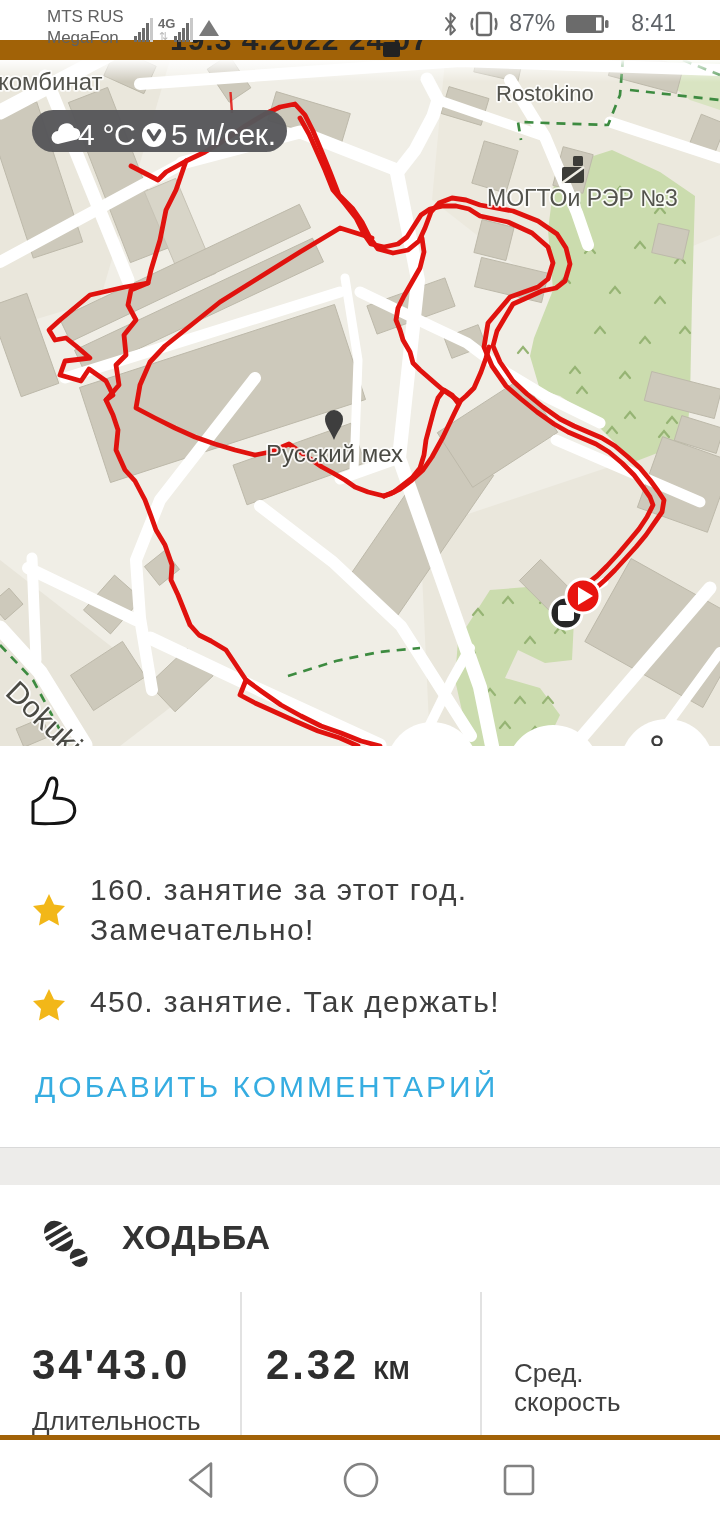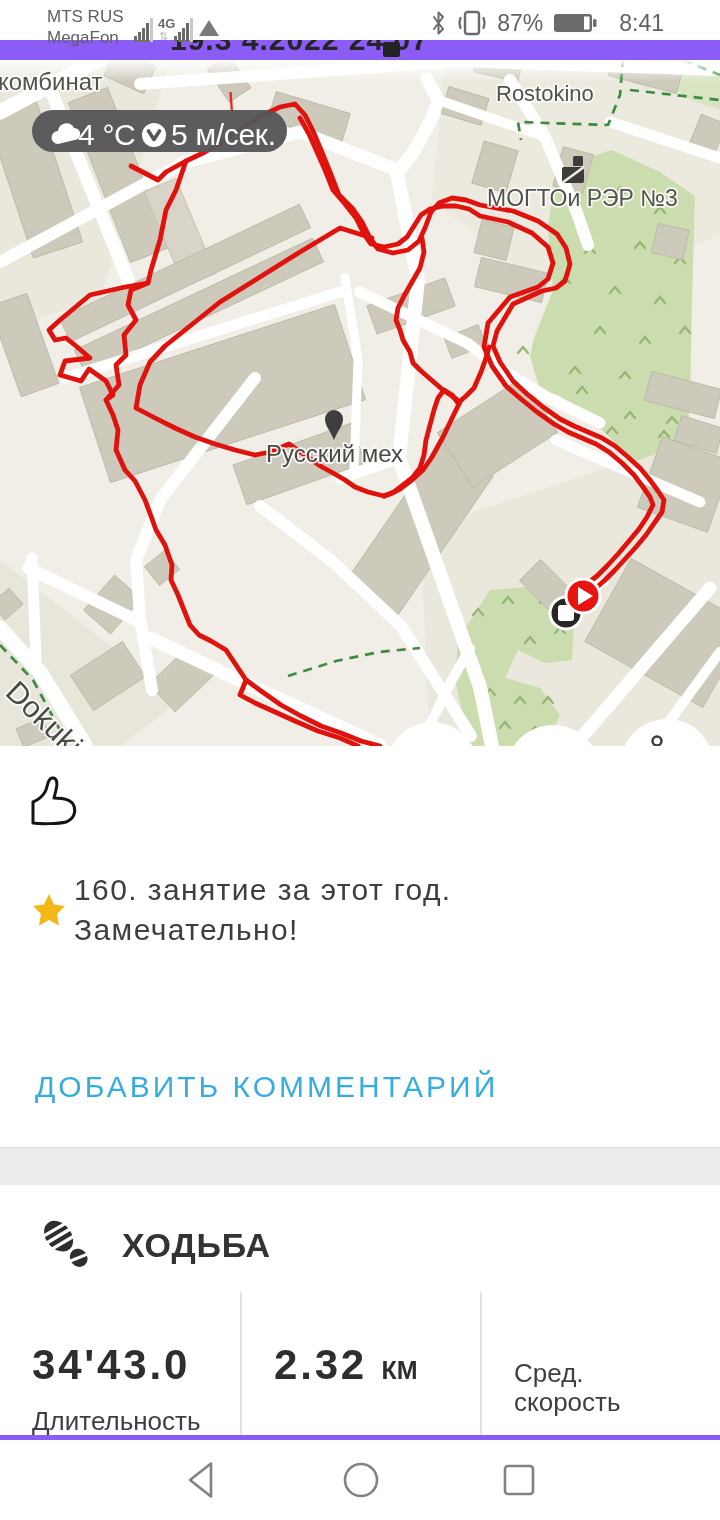--- a/index.html
+++ b/index.html
@@ -1,43 +1,43 @@
 <!DOCTYPE html>
 <html><head><meta charset="utf-8"><style>
 *{margin:0;padding:0;box-sizing:border-box}
 html,body{width:720px;background:#ffffff;font-family:"Liberation Sans",sans-serif}
-.page{position:relative;width:720px;height:1520px;overflow:hidden;background:#8b5cf6}
+.page{position:relative;width:720px;height:1520px;overflow:hidden;background:#a16207}
 .status{position:absolute;top:0;left:0;width:720px;height:40px;background:#fff;z-index:30}
 .st-left{position:absolute;left:47px;top:6px;display:flex;align-items:flex-start}
 .st-carrier{font-size:17px;color:#606060;line-height:21px;margin-right:10px}
 .st-left svg{margin-top:0px}
-.st-right{position:absolute;right:56px;top:10px;display:flex;align-items:flex-start;gap:10px}
+.st-right{position:absolute;right:44px;top:10px;display:flex;align-items:flex-end;gap:10px}
 .st-pct,.st-time{font-size:23px;color:#5f6368}
 .st-time{margin-left:12px}
 .hiddenline{position:absolute;top:40px;left:0;width:720px;height:18px;overflow:hidden;z-index:25;background:transparent}
 .hl-text{position:absolute;top:-17px;left:170px;font-size:30px;font-weight:bold;color:#252525;letter-spacing:1px}
 .hl-box{position:absolute;top:2px;left:383px;width:17px;height:15px;background:#222;border-radius:2px}
 .map{position:absolute;top:60px;left:0;width:682px;height:686px}
 .panel{position:absolute;top:746px;left:0;width:720px;height:401px;background:#fff}
 .thumb{position:absolute;left:28px;top:25px}
 .ach{position:absolute;left:32px;display:flex}
 .ach .star{margin-top:23px}
-.ach-t{margin-left:8px;font-size:30px;line-height:40px;color:#3e3e3e;letter-spacing:1.4px}
+.ach-t{margin-left:24px;font-size:30px;line-height:40px;color:#3e3e3e;letter-spacing:1.4px}
 .ach{top:124px}
 .ach2{top:236px}
 .ach2 .star{margin-top:6px}
 .addlink{position:absolute;left:35px;top:324px;font-size:30px;font-weight:normal;color:#36ade1;letter-spacing:3px}
 .grayband{position:absolute;top:1147px;left:0;width:720px;height:38px;background:#edecea;border-top:1px solid #d9d9d9}
 .activity{position:absolute;top:1185px;left:0;width:720px;height:250px;background:#fff}
-.act-head{position:absolute;left:40px;top:33px;display:flex;align-items:center}
+.act-head{position:absolute;left:40px;top:33px;display:flex;}
 .act-title{margin-left:30px;font-size:34px;font-weight:bold;color:#333;letter-spacing:0.8px}
 .stats{position:absolute;top:107px;left:0;width:720px;height:143px;display:flex}
 .stat{width:240px;padding-left:32px;padding-top:49px}
 .s2,.s3{border-left:2px solid #e2e2e2}
-.s2{padding-left:32px}
+.s2{padding-left:24px}
 .num{font-size:42px;font-weight:bold;color:#2e2e2e;letter-spacing:2.8px}
 .unit{font-size:25px;font-weight:bold;letter-spacing:0}
 .lbl{margin-top:18px;font-size:26px;color:#3f3f3f;line-height:29px}
 .navbar{position:absolute;top:1440px;left:0;width:720px;height:80px;background:#fff;display:flex;justify-content:center;align-items:center;gap:122px;z-index:40}
 </style></head><body>
 <div class="page">
 <div class="status">
   <div class="st-left">
     <div class="st-carrier">
           <div>MTS RUS</div>
@@ -239,20 +239,26 @@
 <div class="panel">
   <svg class="thumb" width="52" height="58" viewBox="0 0 52 58">
     <path d="M5,31 C10,29 14,26 17,21 C20,16 19,8 24,7 C29,6 30,13 28,19 L26,27 C35,27 44,29 46,35 C48,41 46,48 38,51 C30,53 12,53 5,52 Z" fill="none" stroke="#141414" stroke-width="3" stroke-linecap="round" stroke-linejoin="round"></path>
   </svg>
   <div class="ach">
     <svg class="star" width="34" height="34" viewBox="0 0 34 34">
           <path d="M17,1 L22,11.5 L33,13 L25,21 L27,32.5 L17,27 L7,32.5 L9,21 L1,13 L12,11.5 z" fill="#f2b718"></path>
         </svg>
     <div class="ach-t">160. занятие за этот год.<br>Замечательно!</div>
   </div>
+  <div class="ach ach2">
+    <svg class="star" width="34" height="34" viewBox="0 0 34 34">
+          <path d="M17,1 L22,11.5 L33,13 L25,21 L27,32.5 L17,27 L7,32.5 L9,21 L1,13 L12,11.5 z" fill="#f2b718"></path>
+        </svg>
+    <div class="ach-t">450. занятие. Так держать!</div>
+  </div>
   <div class="addlink">ДОБАВИТЬ КОММЕНТАРИЙ</div>
 </div>
 <div class="grayband"></div>
 <div class="activity">
   <div class="act-head">
     <svg width="52" height="54" viewBox="0 0 52 54">
       <g transform="rotate(-40 26 27)">
         <ellipse cx="26" cy="15.5" rx="12.5" ry="17" fill="#2e2e2e"></ellipse>
         <path d="M13,5.5 L39,10 M12,13 L40,17.5 M12,21 L39.5,25.5" stroke="#ffffff" stroke-width="3.4"></path>
         <ellipse cx="27.5" cy="45" rx="8.5" ry="9.5" fill="#2e2e2e"></ellipse>

